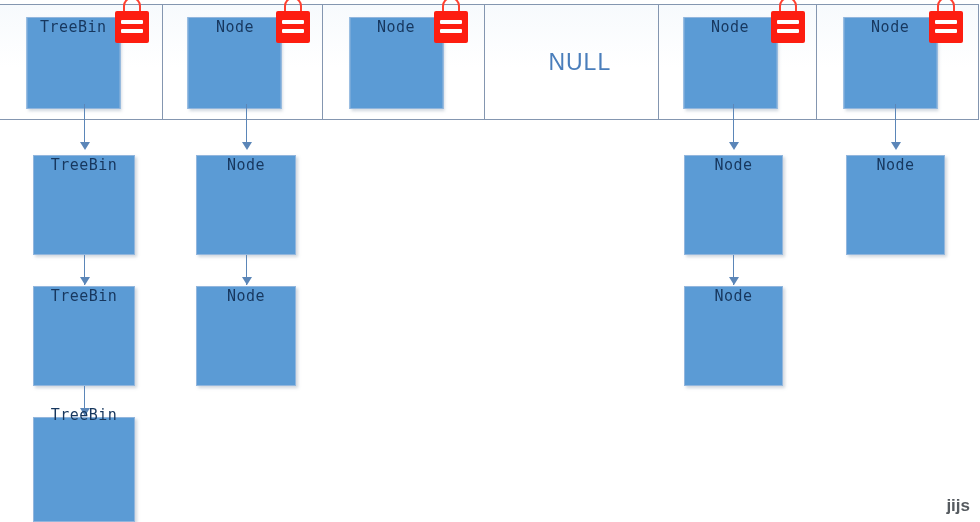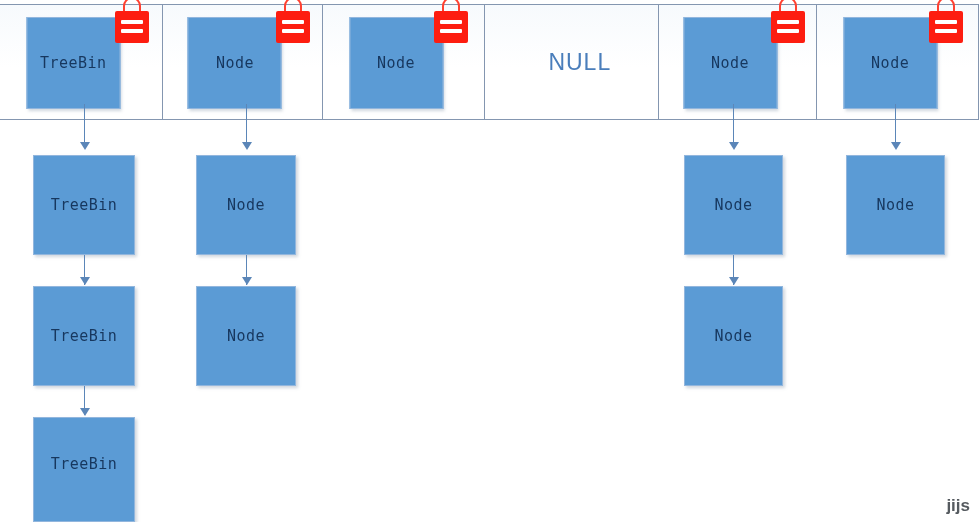--- a/index.html
+++ b/index.html
@@ -40,21 +40,20 @@
   }
   .bucket-cell:last-child { border-right: none; }
 
   
   .nodebox {
     position: absolute;
     background: #5b9bd5;
     border: 1px solid #92b6dd;
     box-shadow: 2px 2px 3px rgba(120,140,160,0.35);
     display: flex;
-    align-items: center;
     justify-content: center;
     color: #17375e;
     font-family: "DejaVu Sans Mono", "Liberation Mono", monospace;
     font-size: 15px;
     letter-spacing: 0.5px;
     box-sizing: border-box;
   }
   .nodebox.hdr {
     position: absolute;
     left: 50%;

